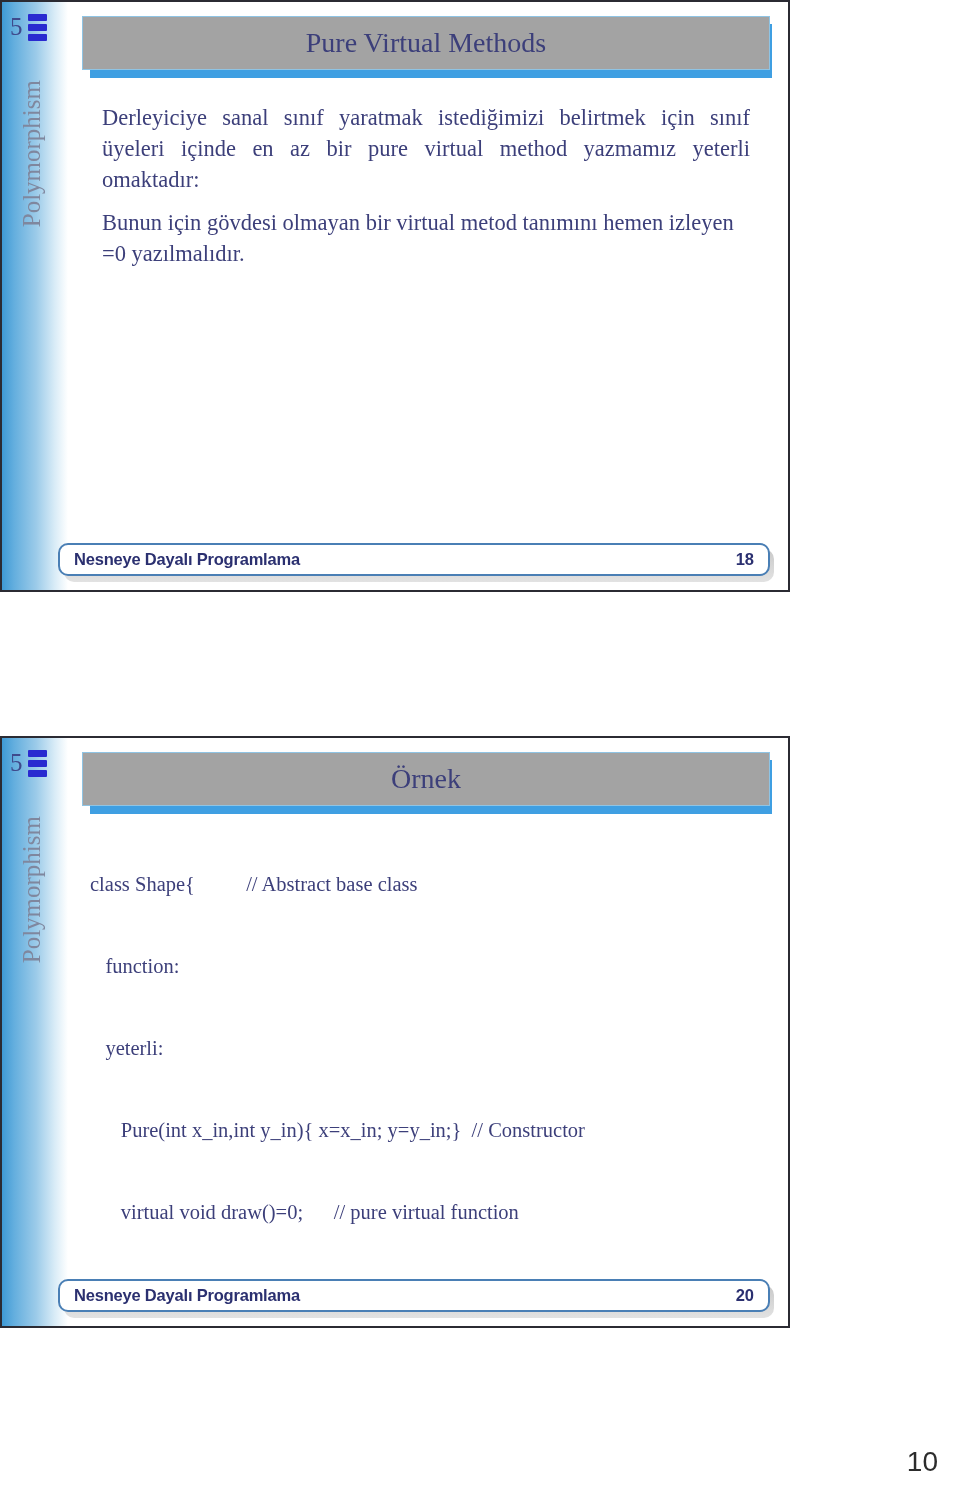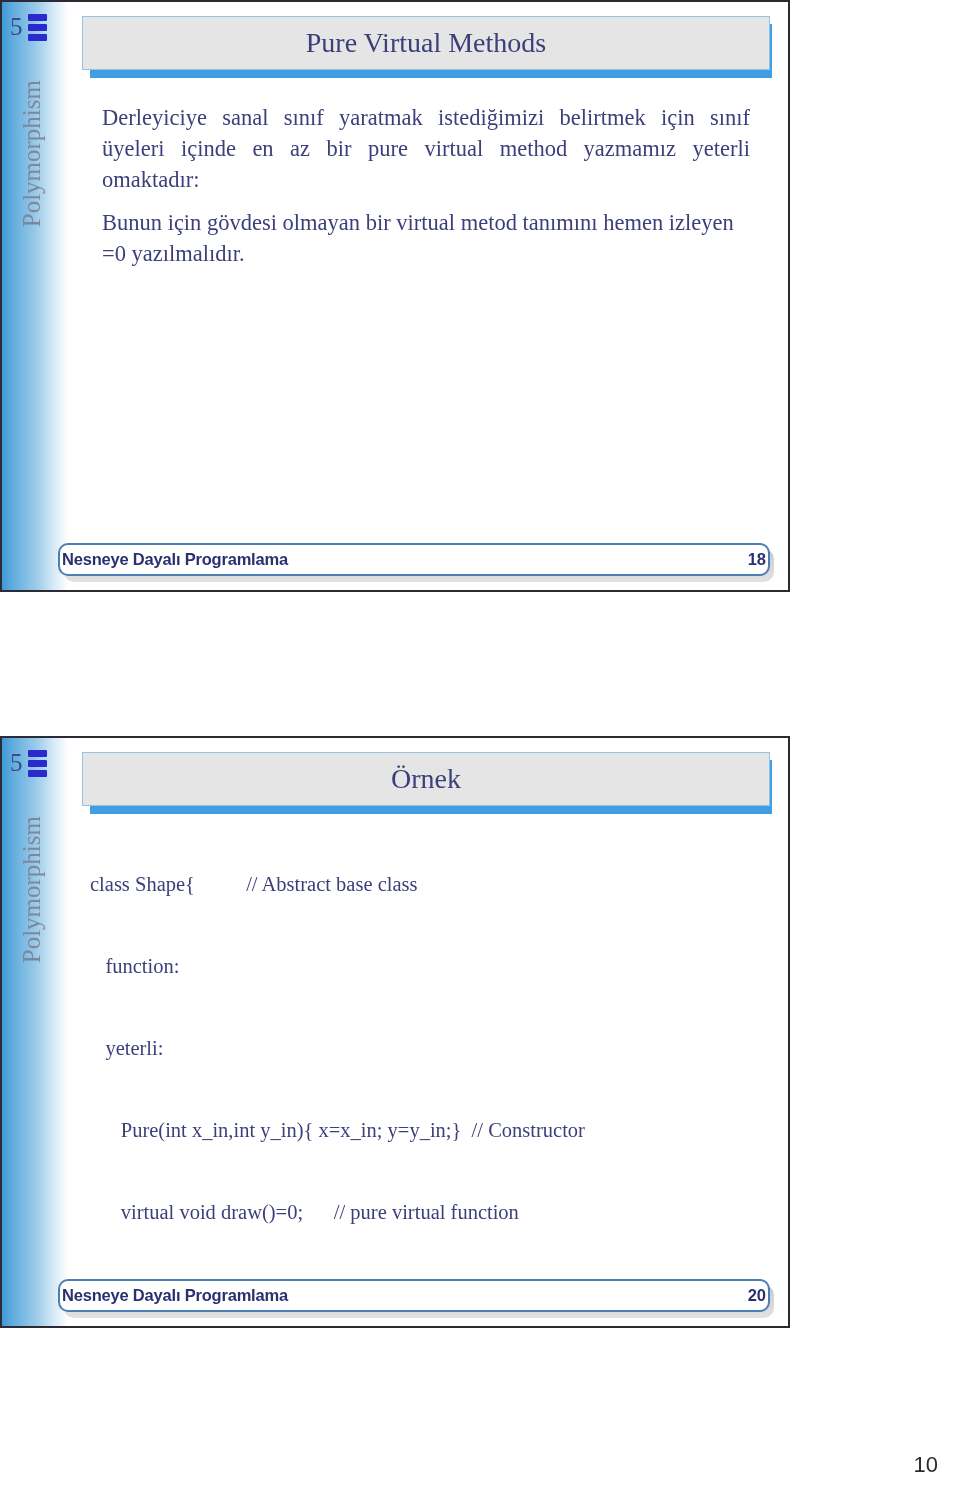--- a/index.html
+++ b/index.html
@@ -99,21 +99,21 @@
     position: absolute;
     left: 8px;
     top: 8px;
     right: -2px;
     bottom: -8px;
     background: #3f9fe2;
   }
   .title-box {
     position: absolute;
     left: 0; top: 0; right: 0; bottom: 0;
-    background: #e5e5e5;
+    background: #a3a3a3;
     border: 1px solid #8fc4e4;
     display: flex;
     align-items: center;
     justify-content: center;
   }
   .title-text {
     font-family: "Liberation Serif", serif;
     font-size: 28px;
     color: #3c3f7a;
     line-height: 1.1;
@@ -167,21 +167,21 @@
   }
   .footer-box {
     position: absolute;
     left: 0; top: 0; right: 0; bottom: 0;
     background: #ffffff;
     border: 2px solid #4a7fb5;
     border-radius: 10px;
     display: flex;
     align-items: center;
     justify-content: space-between;
-    padding: 0 2px;
+    padding: 0 14px;
     box-sizing: border-box;
   }
   .footer-title {
     font-family: "Liberation Sans", sans-serif;
     font-weight: bold;
     font-size: 16.5px;
     color: #2b3070;
     letter-spacing: -0.2px;
   }
   .footer-num {
@@ -190,21 +190,21 @@
     font-size: 16.5px;
     color: #2b3070;
   }
 
   
   .page-number {
     position: absolute;
     right: 22px;
     bottom: 20px;
     font-family: "Liberation Sans", sans-serif;
-    font-size: 22px;
+    font-size: 28px;
     color: #2c2c2c;
   }
 </style>
 </head>
 <body>
 
 <div class="page">
 
   <div class="slide slide-1">
 

